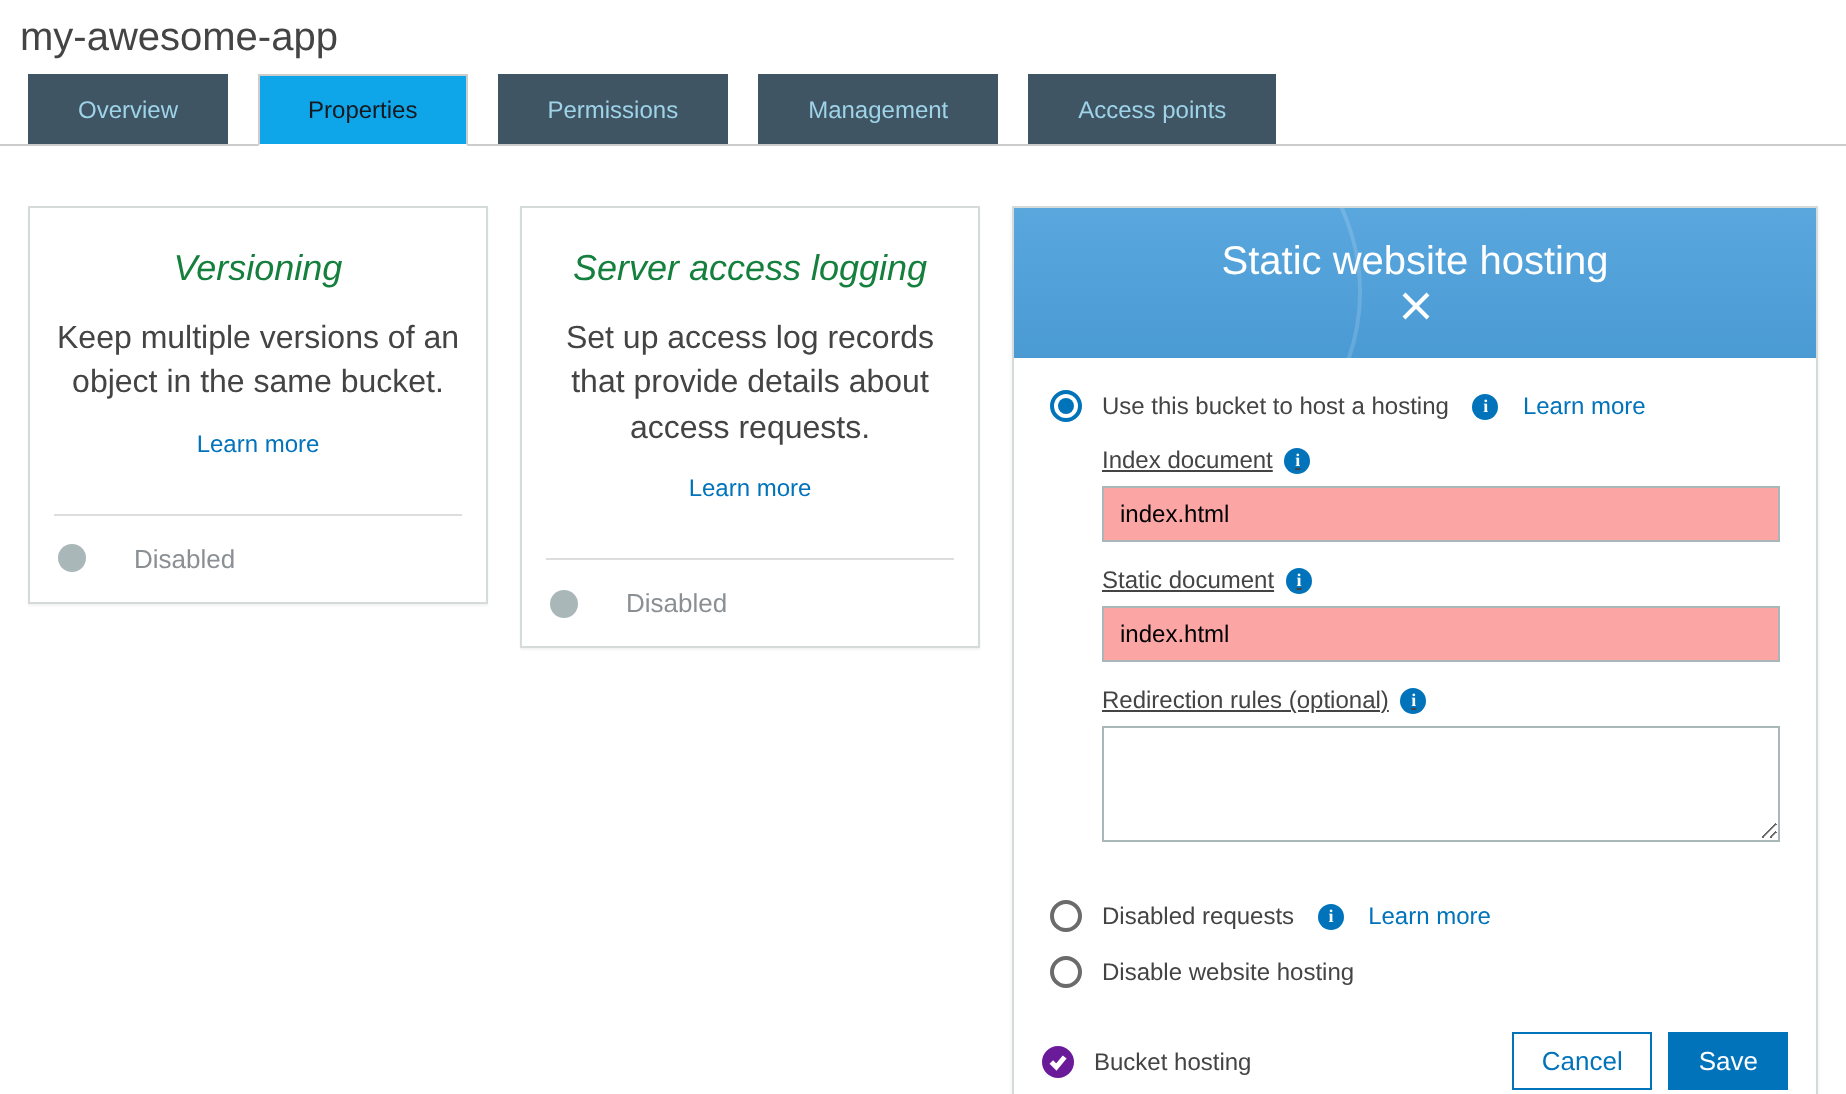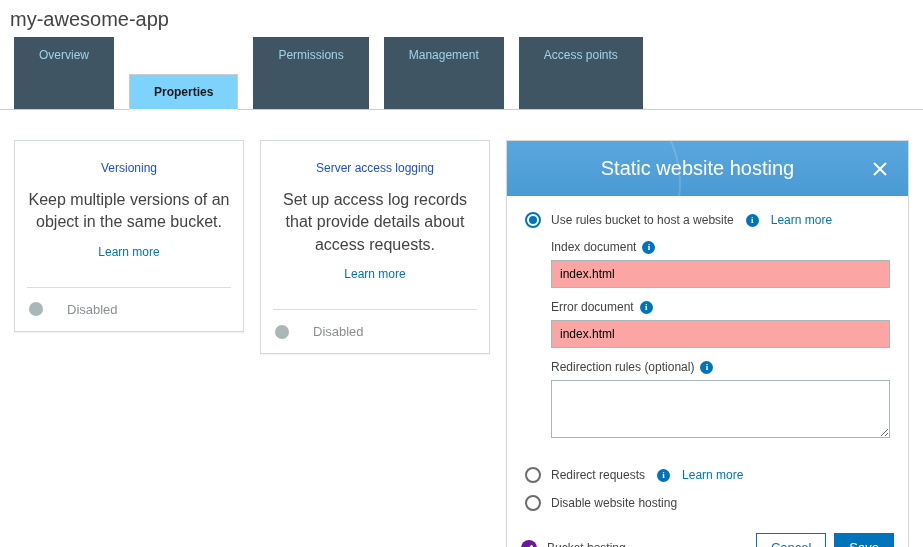--- a/index.html
+++ b/index.html
@@ -27,48 +27,48 @@
   .tab {
     padding: 10px 24px;
     background: #3f5564;
     color: #9ed3e8;
     font-size: 12px;
     cursor: pointer;
     border: 1px solid #3f5564;
     border-bottom: none;
   }
   .tab.active {
-    background: #7dd3fc;
+    background: #0ea5e9;
     color: #16191f;
-    font-weight: 700;
+    font-weight: 400;
     border: 1px solid #ccc;
     border-bottom: 1px solid #fff;
     margin-bottom: -1px;
-    margin-top: 37px;
   }
   .content {
     display: flex;
     padding: 30px 14px 12px 14px;
     gap: 16px;
     align-items: flex-start;
   }
   .card {
     width: 230px;
     border: 1px solid #d5dbdb;
     background: #fff;
     box-shadow: 0 1px 1px rgba(0,0,0,0.05);
     padding: 14px 12px 14px 12px;
     text-align: center;
   }
   .card-title {
-    font-size: 12px;
+    font-size: 18px;
     font-weight: 400;
-    color: #1d4ed8;
+    color: #15803d;
     margin-bottom: 14px;
     margin-top: 6px;
+    font-style: italic;
   }
   .card-desc {
     font-size: 16px;
     color: #444;
     line-height: 1.4;
     margin-bottom: 10px;
   }
   .learn-more {
     color: #0073bb;
     font-size: 12px;
@@ -107,20 +107,21 @@
   }
   .swh-header {
     background: linear-gradient(to bottom, #5aa7de, #4a9ad4);
     color: #fff;
     padding: 16px 18px;
     display: flex;
     align-items: center;
     justify-content: space-between;
     position: relative;
     overflow:hidden;
+    flex-direction:column;
   }
   .swh-header::before {
     content:"";
     position:absolute;
     left:-30px; top:-60px;
     width:200px; height:200px;
     border:2px solid rgba(255,255,255,0.15);
     border-radius:50%;
   }
   .swh-title { font-size: 20px; font-weight: 400; z-index:1; margin-left:auto; margin-right:auto; }
@@ -156,21 +157,21 @@
     display:inline-flex;
     width:13px; height:13px; border-radius:50%;
     background:#0073bb; color:#fff;
     font-size:9px; font-weight:700;
     align-items:center; justify-content:center;
     vertical-align:middle;
     margin:0 2px;
     font-family: Georgia, serif;
   }
   .learn-link { color:#0073bb; cursor:pointer; }
-  .sub-section { margin-left: 26px; margin-bottom:12px; }
+  .sub-section { margin-left: 26px; margin-bottom:12px;text-decoration:underline; }
   .field-label { font-size:12px; color:#444; margin-bottom:6px; display:flex; align-items:center; gap:4px; }
   .text-input {
     width:100%;
     padding:6px 8px;
     font-size:12px;
     border:1px solid #aab7b8;
     background:#fca5a5;
     margin-bottom:12px;
   }
   .textarea {
@@ -260,52 +261,52 @@
           </svg>
       </span>
     </div>
 
     <div class="swh-body">
 
       <div class="radio-row">
         <span class="radio">
             <span class="inner"></span>
           </span>
-        <span>Use rules bucket to host a website</span>
+        <span>Use this bucket to host a hosting</span>
         <span class="info-icon">i</span>
         <span class="learn-link">Learn more</span>
       </div>
 
       <div class="sub-section">
         <div class="field-label">
           <span>Index document</span>
           <span class="info-icon">i</span>
         </div>
         <input class="text-input" value="index.html" style="">
 
         <div class="field-label">
-          <span>Error document</span>
+          <span>Static document</span>
           <span class="info-icon">i</span>
         </div>
         <input class="text-input" value="index.html" style="">
 
         <div class="field-label">
           <span>Redirection rules (optional)</span>
           <span class="info-icon">i</span>
         </div>
         <div class="scroll-decor">
           <textarea class="textarea" style=""></textarea>
         </div>
       </div>
 
       <div style="height:14px"></div>
 
       <div class="radio-row">
         <span class="radio empty"></span>
-        <span>Redirect requests</span>
+        <span>Disabled requests</span>
         <span class="info-icon">i</span>
         <span class="learn-link">Learn more</span>
       </div>
 
       <div class="radio-row" style="margin-bottom:4px;">
         <span class="radio empty"></span>
         <span>Disable website hosting</span>
       </div>
     </div>
 

